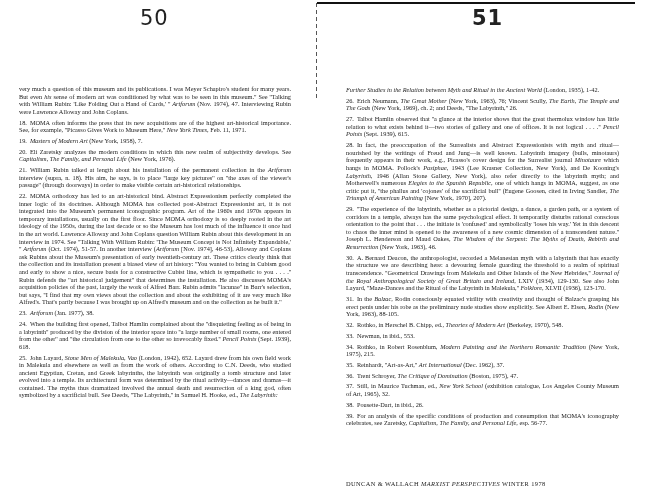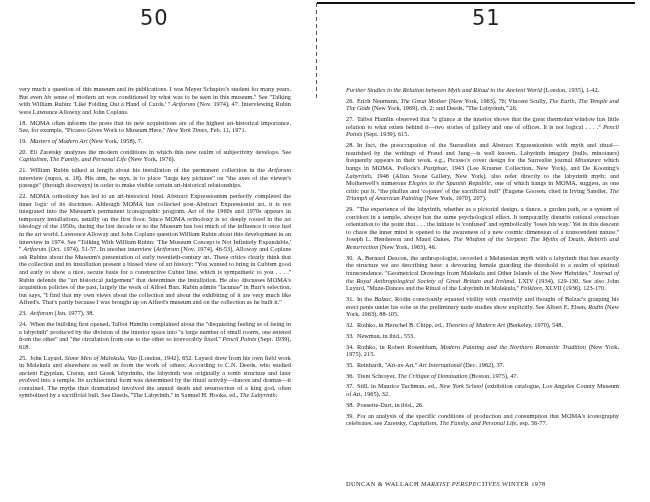--- a/index.html
+++ b/index.html
@@ -8,21 +8,21 @@
     font-family: "Liberation Serif", "DejaVu Serif", serif; color: #1a1a1a;
   }
   .page { position: absolute; top: 0; height: 502px; padding-left: 13px; }
   .page.left { left: 0; width: 310px; }
   .page.right { left: 325px; width: 325px; }
   .page-number {
     position: absolute; top: 6px; font-size: 21px; font-family: "DejaVu Sans", sans-serif;
     font-weight: normal; color: #222; letter-spacing: 1px;
   }
   .page.left .page-number { left: 140px; }
-  .page.right .page-number { left: 147px; }
+  .page.right .page-number { left: 147px; font-weight: bold; }
   .notes {
     position: absolute; font-size: 6.3px; line-height: 7.6px; text-align: justify;
   }
   .page.left .notes { left: 19px; top: 85px; width: 272px; }
   .page.right .notes { left: 21px; top: 86px; width: 273px; }
   .note { margin: 0 0 3.2px 0; }
   .note .num { margin-right: 3px; }
   .note i { font-style: italic; }
   .top-border {
     position: absolute; top: 2px; left: 317px; width: 318px; height: 2px; background: #111;

